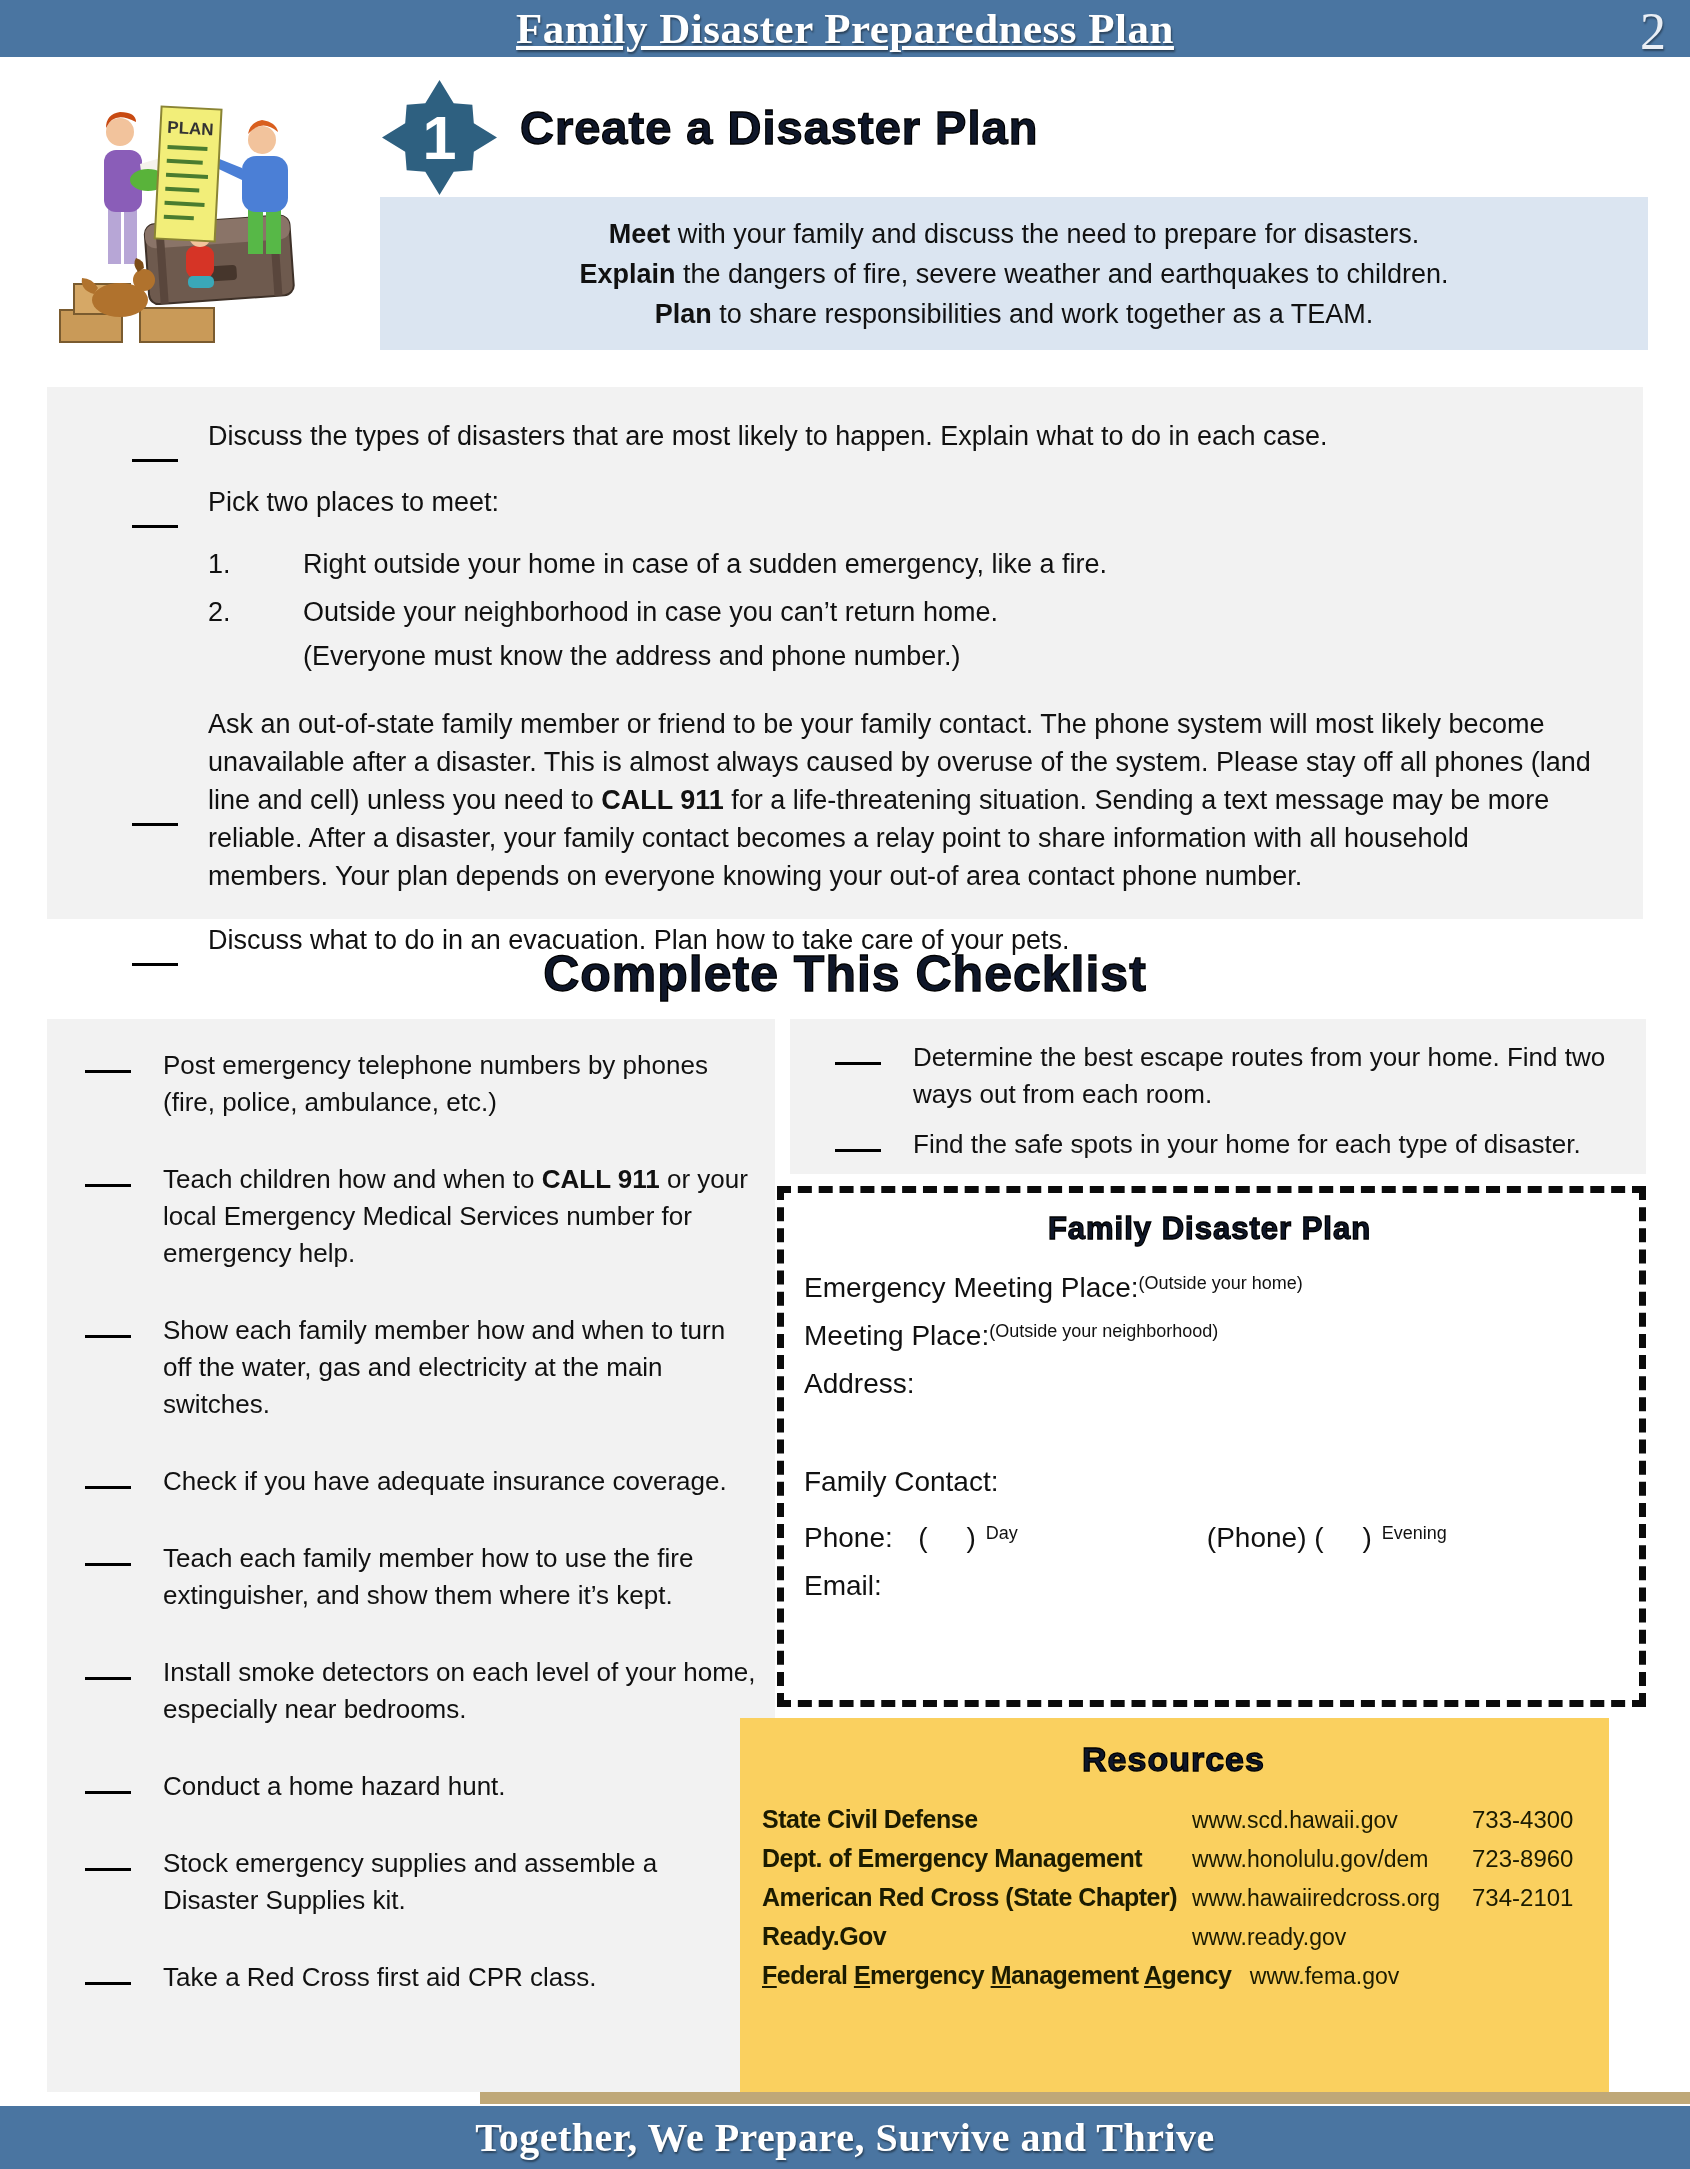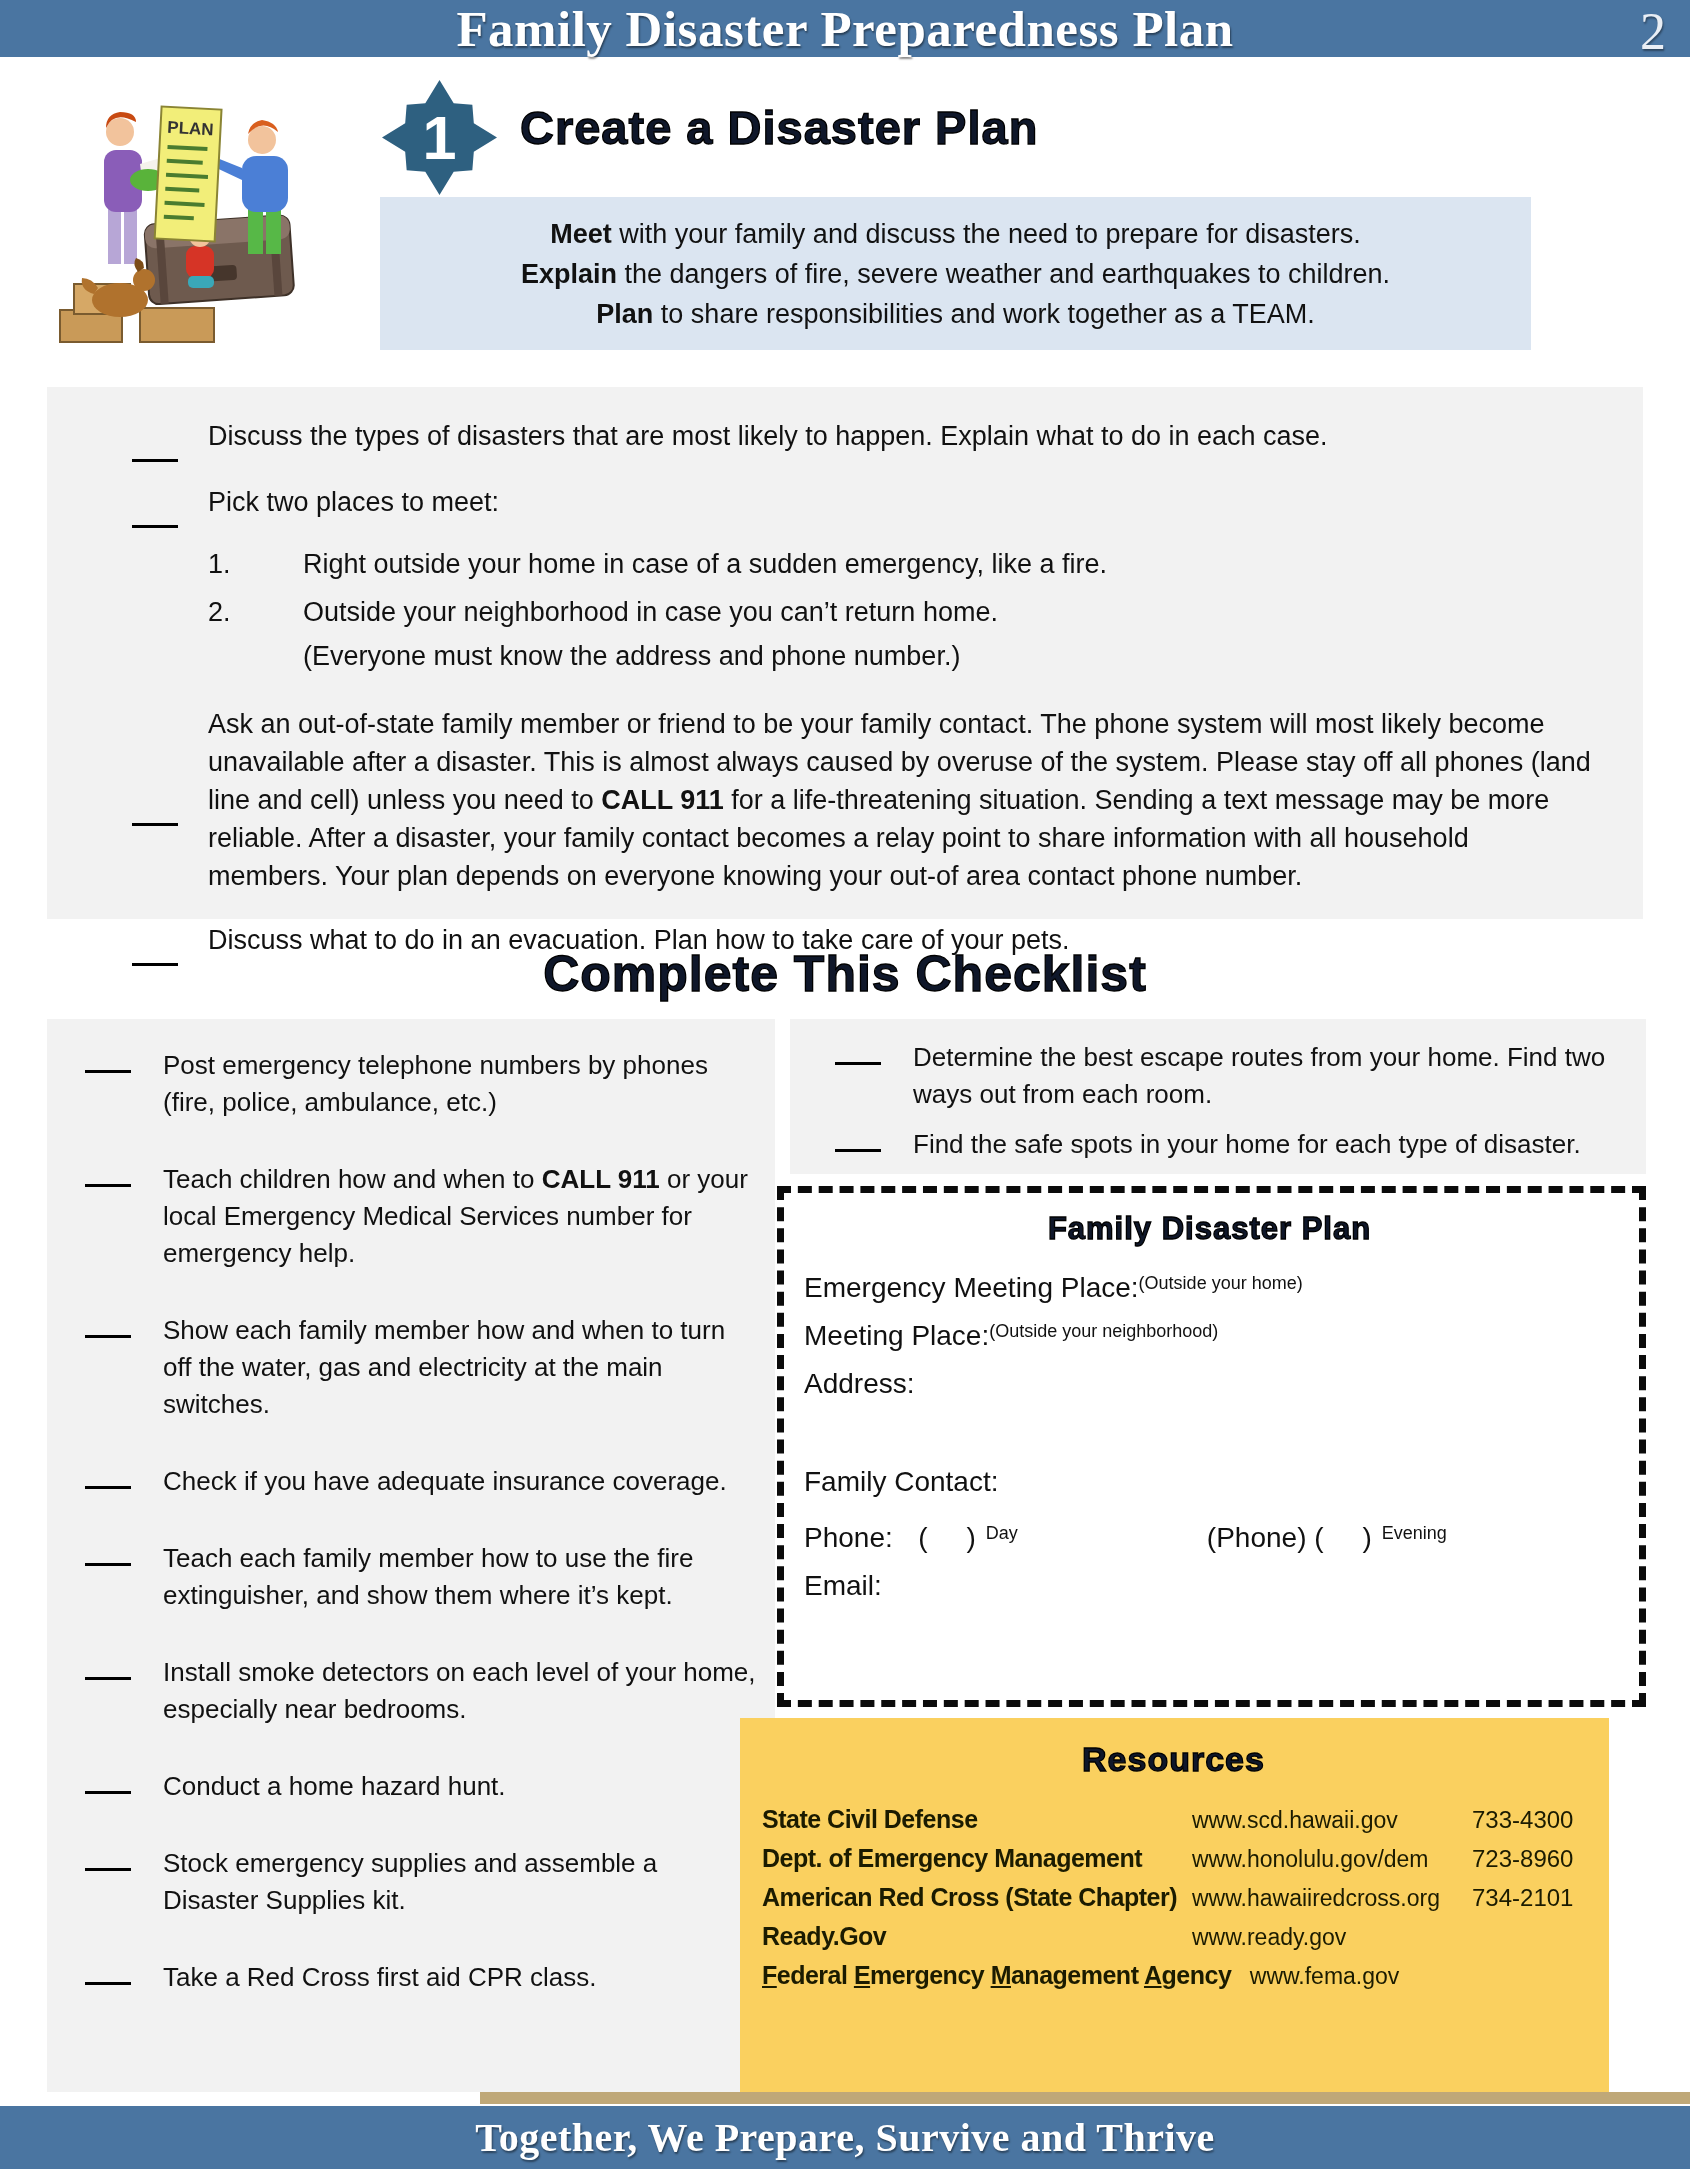--- a/index.html
+++ b/index.html
@@ -7,36 +7,36 @@
   body { width:1690px; height:2169px; position:relative; overflow:hidden;
          font-family:"Liberation Sans", sans-serif; color:#111; }
 
   .banner { position:absolute; left:0; width:1690px; background:#4a75a1;
             display:flex; align-items:center; justify-content:center; }
   .banner.top { top:0; height:57px; }
   .banner.bottom { top:2106px; height:63px; }
   .banner h1, .banner p {
       font-family:"Liberation Serif", serif; font-weight:700; color:#ffffff;
       text-shadow:1px 2px 2px rgba(0,0,0,.45); letter-spacing:.5px; }
-  .banner.top h1 { font-size:51px; }
+  .banner.top h1 { font-size:43px;text-decoration:underline; }
   .banner.bottom p { font-size:40px; }
   .pageno { position:absolute; right:24px; top:2px; color:#e9eef5;
             font-family:"Liberation Serif", serif; font-size:52px;
             text-shadow:1px 2px 2px rgba(0,0,0,.4); }
 
   .illustration { position:absolute; left:52px; top:68px; width:250px; height:290px; }
   .badge { position:absolute; left:382px; top:70px; width:115px; height:135px; }
   .badge text { font-family:"Liberation Sans", sans-serif; font-weight:700; }
 
   .h-black { font-weight:900; -webkit-text-stroke:1.3px #000; letter-spacing:1px; color:#0f172a; }
   .step-title { position:absolute; left:520px; top:100px; font-size:47px; }
   .checklist-heading { position:absolute; left:0; top:945px; width:1690px;
                        text-align:center; font-size:50px; }
 
-  .intro-box { position:absolute; left:380px; top:197px; width:1151px; height:153px;
+  .intro-box { position:absolute; left:380px; top:197px; width:1268px; height:153px;
                background:#dbe5f1; display:flex; flex-direction:column;
                justify-content:center; text-align:center; font-size:27px; line-height:40px; }
 
   .panel { position:absolute; background:#f2f2f2; }
   .panel-tasks { left:47px; top:387px; width:1596px; height:532px;
                  padding:30px 50px 0 85px; font-size:27px; line-height:38px; }
   .task-row { display:flex; align-items:center; }
   .task-row p { flex:1; }
   .blank { flex:0 0 46px; height:4px; border-bottom:3px solid #000;
            margin-right:30px; transform:translateY(24px); }

